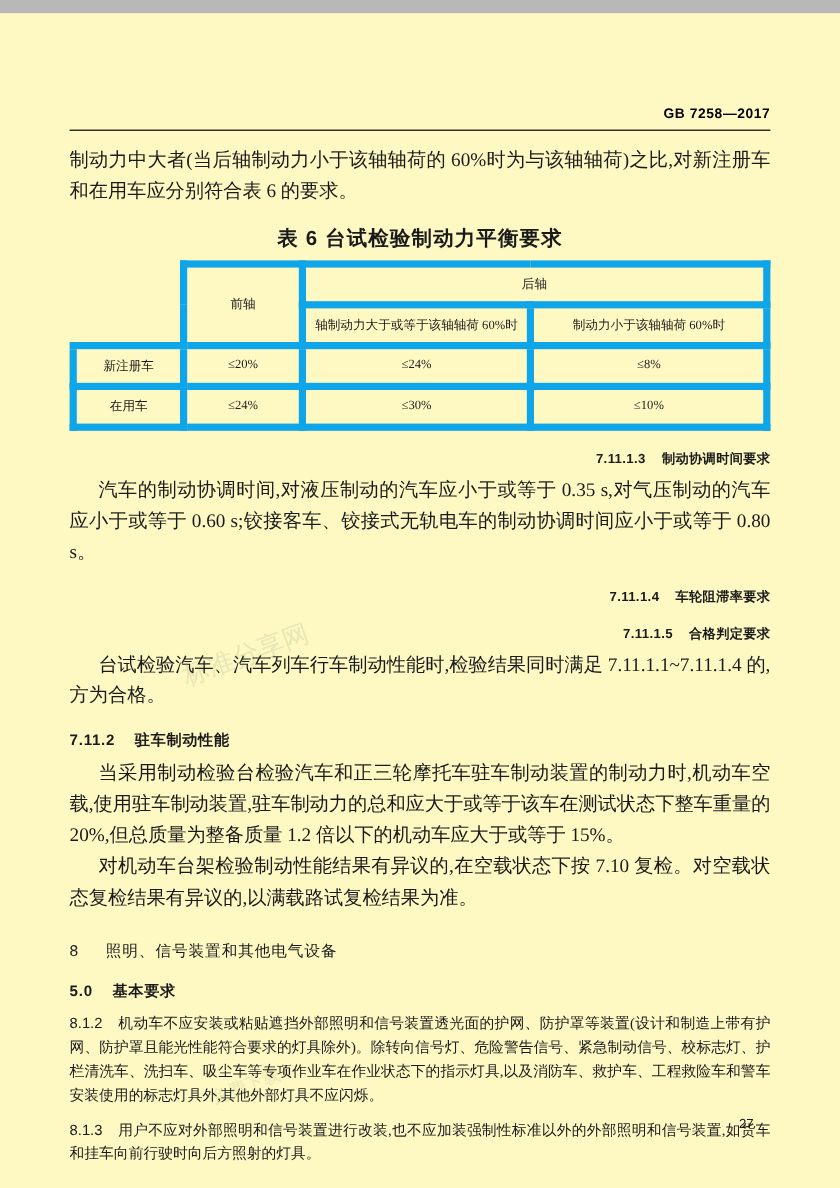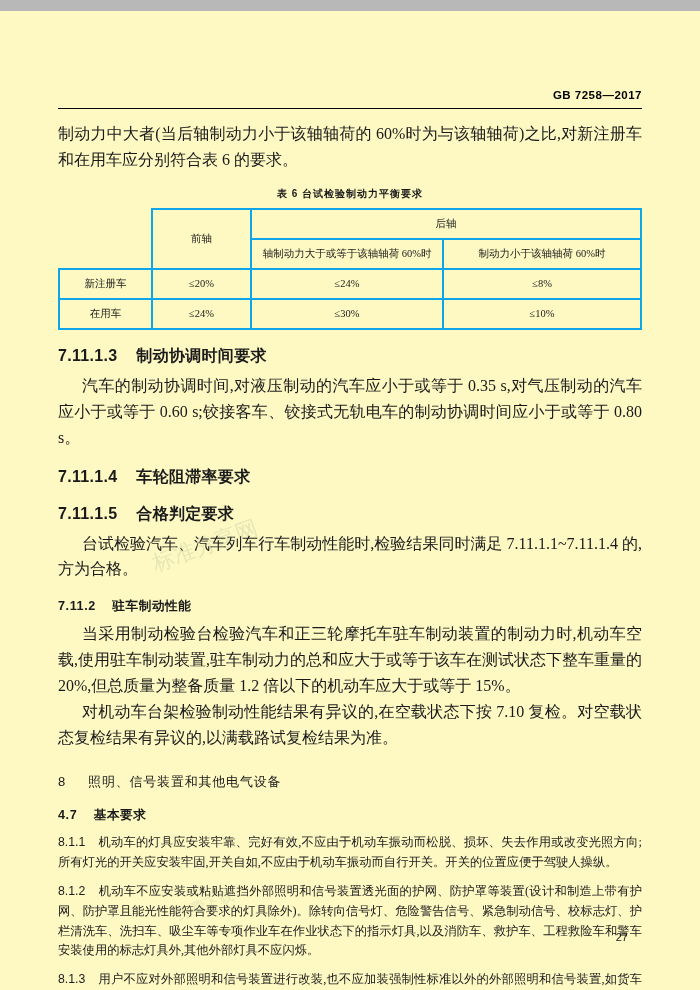--- a/index.html
+++ b/index.html
@@ -46,24 +46,25 @@
     font-size: 16px;
     line-height: 1.62;
     text-align: justify;
   }
   .indent {
     text-indent: 24px;
   }
   .heading {
     font-family: "Liberation Sans", sans-serif;
     font-weight: bold;
-    font-size: 16px;
+    font-size: 11px;
     margin-top: 16px;
     margin-bottom: 6px;
     letter-spacing: 0.3px;
+    text-align: right;
   }
   .heading-major {
     font-family: "Liberation Sans", sans-serif;
     font-weight: normal;
     font-size: 13px;
     margin-top: 22px;
     margin-bottom: 8px;
     letter-spacing: 0.8px;
   }
   .heading-sub {
@@ -80,33 +81,33 @@
     text-align: justify;
     margin-top: 9px;
   }
   .numbered .num {
     font-family: "Liberation Sans", sans-serif;
   }
   .table-title {
     text-align: center;
     font-family: "Liberation Sans", sans-serif;
     font-weight: bold;
-    font-size: 10px;
+    font-size: 17px;
     margin-top: 14px;
     margin-bottom: 7px;
     letter-spacing: 1px;
   }
   table.t6 {
     border-collapse: collapse;
     width: 100%;
     font-size: 10.5px;
     table-layout: fixed;
   }
   table.t6 td {
-    border: 2px solid #0ea5e9;
+    border: 6px solid #0ea5e9;
     text-align: center;
     vertical-align: middle;
     padding: 5px 2px;
     height: 18px;
   }
   table.t6 td.lab {
     font-size: 10.5px;
   }
   .footer-page {
     position: absolute;
@@ -211,30 +212,25 @@
 
     <p class="indent">对机动车台架检验制动性能结果有异议的,在空载状态下按 7.10 复检。对空载状态复检结果有异议的,以满载路试复检结果为准。</p>
 
     <div class="heading-major">
       <span>8</span>
       &nbsp;&nbsp;&nbsp;
       <span>照明、信号装置和其他电气设备</span>
     </div>
 
     <div class="heading-sub">
-      <span>4.7</span>
+      <span>5.0</span>
       &nbsp;&nbsp;
       <span>基本要求</span>
     </div>
 
-    <div class="numbered">
-      <span class="num">8.1.1</span>
-      &nbsp;&nbsp;
-      <span>机动车的灯具应安装牢靠、完好有效,不应由于机动车振动而松脱、损坏、失去作用或改变光照方向;所有灯光的开关应安装牢固,开关自如,不应由于机动车振动而自行开关。开关的位置应便于驾驶人操纵。</span>
-    </div>
 
     <div class="numbered">
       <span class="num">8.1.2</span>
       &nbsp;&nbsp;
       <span>机动车不应安装或粘贴遮挡外部照明和信号装置透光面的护网、防护罩等装置(设计和制造上带有护网、防护罩且能光性能符合要求的灯具除外)。除转向信号灯、危险警告信号、紧急制动信号、校标志灯、护栏清洗车、洗扫车、吸尘车等专项作业车在作业状态下的指示灯具,以及消防车、救护车、工程救险车和警车安装使用的标志灯具外,其他外部灯具不应闪烁。</span>
     </div>
 
     <div class="numbered">
       <span class="num">8.1.3</span>
       &nbsp;&nbsp;

